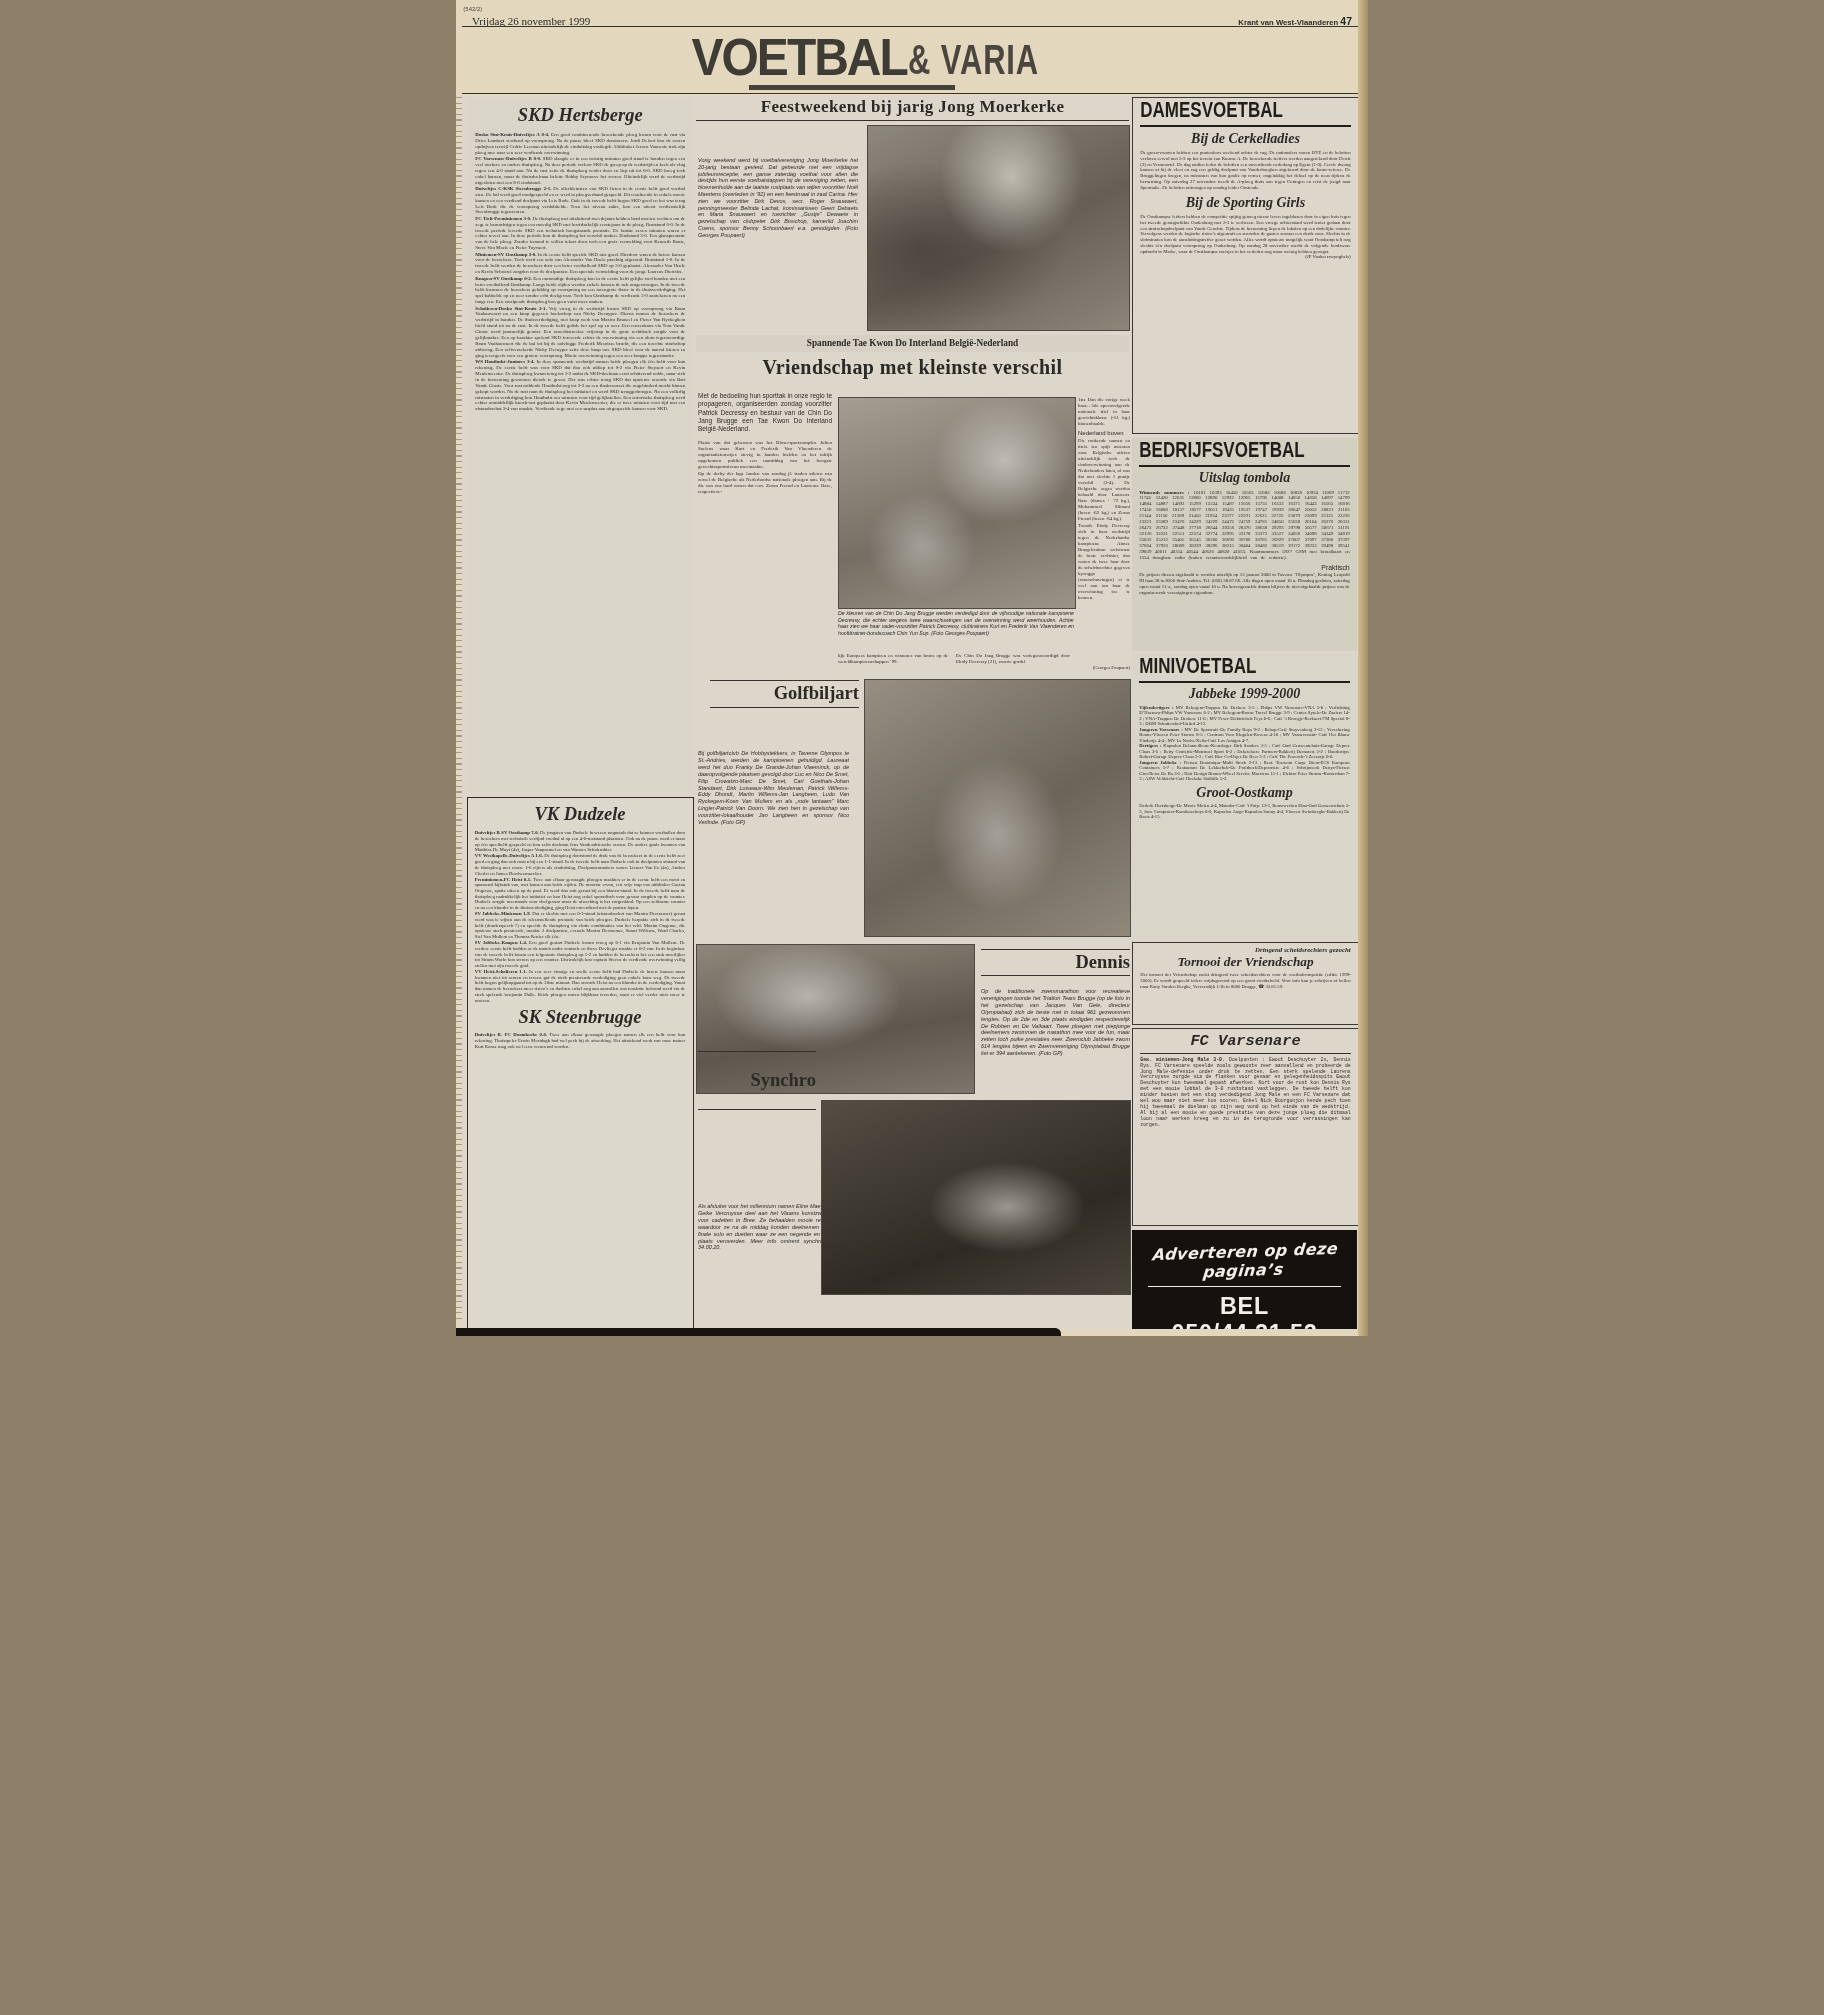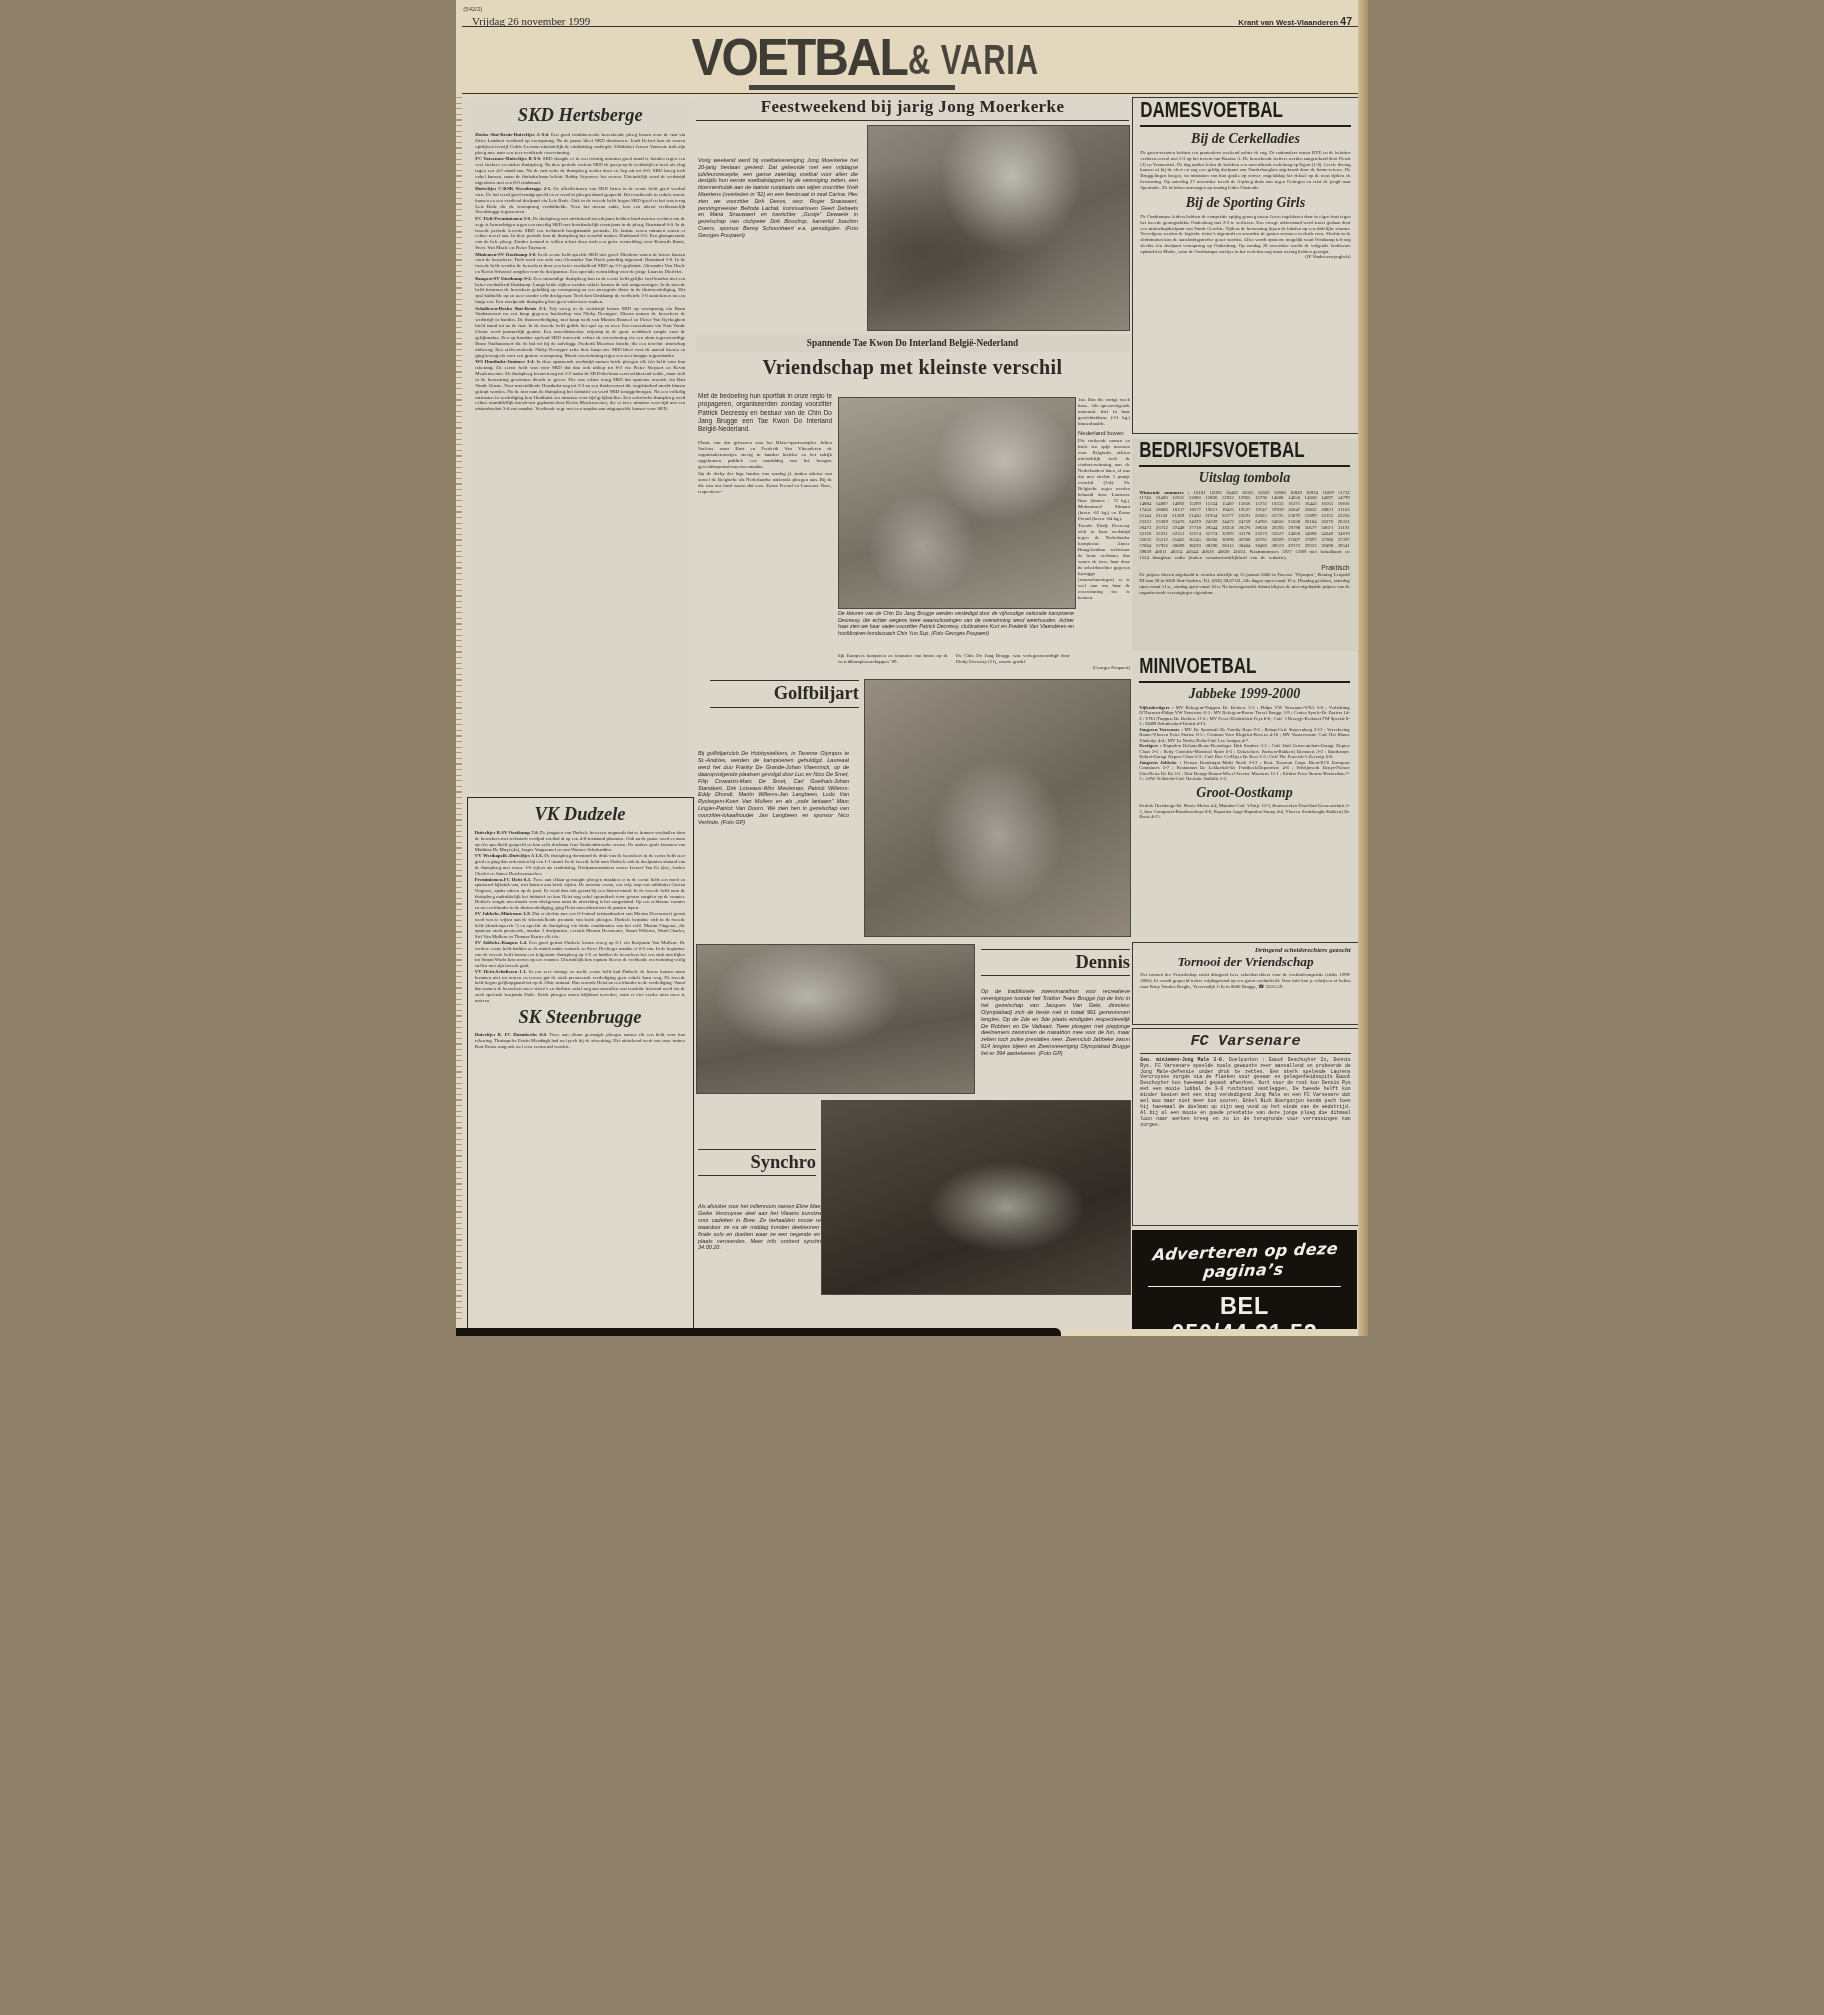--- a/index.html
+++ b/index.html
@@ -133,21 +133,21 @@
   </div>
   <div class="abs cap just clip" style="left:242px;top:750px;width:151px;height:206px;font-size:5.5px;line-height:6.9px;">Bij golfbiljartclub De Hobbystekkers, in Taverne Olympos te St.-Andries, werden de kampioenen gehuldigd. Laureaat werd het duo Franky De Grande-Johan Vlaeminck, op de daaropvolgende plaatsen gevolgd door Luc en Nico De Smet, Filip Crowatzo-Marc De Smet, Carl Goethals-Johan Standaert, Dirk Loiseaux-Wim Meuleman, Patrick Willems-Eddy Dhondt, Martin Willems-Jan Langbeen, Ludo Van Ryckegem-Koen Van Mullem en als „rode lantaarn” Marc Lingier-Patrick Van Doorn. We zien hen in gezelschap van voorzitter-lokaalhouder Jan Langbeen en sponsor Nico Verlinde. (Foto GP)</div>
   <div class="abs photo ph3" style="left:408px;top:679px;width:265px;height:256px;"></div>
 
   <div class="abs photo ph4" style="left:240px;top:944px;width:277px;height:148px;"></div>
   <div class="abs" style="left:525px;top:949px;width:149px;border-top:0.8px solid #34322d;border-bottom:0.8px solid #34322d;padding:2px 0;">
     <div class="center" style="font-size:18.5px;font-weight:600;">Dennis</div>
   </div>
   <div class="abs cap just clip" style="left:525px;top:988px;width:149px;height:204px;font-size:5.5px;line-height:6.9px;">Op de traditionele zwemmarathon voor recreatieve verenigingen toonde het Triatlon Team Brugge (op de foto in het gezelschap van Jacques Van Gele, directeur Olympiabad) zich de beste met in totaal 961 gezwommen lengtes. Op de 2de en 3de plaats eindigden respectievelijk De Robben en De Valkaart. Twee ploegen met piepjonge deelnemers zwommen de marathon mee voor de fun, maar zetten toch puike prestaties neer. Zwemclub Jabbeke zwom 614 lengtes bijeen en Zwemvereniging Olympiabad Brugge liet er 394 aantekenen. (Foto GP)</div>
 
-  <div class="abs" style="left:242px;top:1149px;width:118px;border-top:0.8px solid #34322d;border-bottom:0.8px solid #34322d;padding:2px 0;">
+  <div class="abs" style="left:242px;top:1051px;width:118px;border-top:0.8px solid #34322d;border-bottom:0.8px solid #34322d;padding:18px 0;">
     <div class="center" style="font-size:18.5px;font-weight:600;">Synchro</div>
   </div>
   <div class="abs cap just clip" style="left:242px;top:1203px;width:142px;height:91px;font-size:5.5px;line-height:6.9px;">Als afsluiter voor het millennium namen Eline Maeyens en Geike Vercruysse deel aan het Vlaams kunstzwemmen voor cadetten in Bree. Ze behaalden mooie resultaten waardoor ze na de middag konden deelnemen aan de finale solo en duetten waar ze een negende en achtste plaats veroverden. Meer info omtrent synchro : ☎ 34.00.20.</div>
   <div class="abs photo ph5" style="left:365px;top:1100px;width:308px;height:193px;"></div>
 
   <div class="abs rbox clip" style="left:676px;top:97px;width:225px;height:335px;border-width:0.8px;">
     <div class="rbox-inner">
       <span class="boxhead">DAMESVOETBAL</span>
       <div class="hdr-rule"></div>
       <div class="subhead-it" style="margin:4px 0 3.2px 0;">Bij de Cerkelladies</div>

